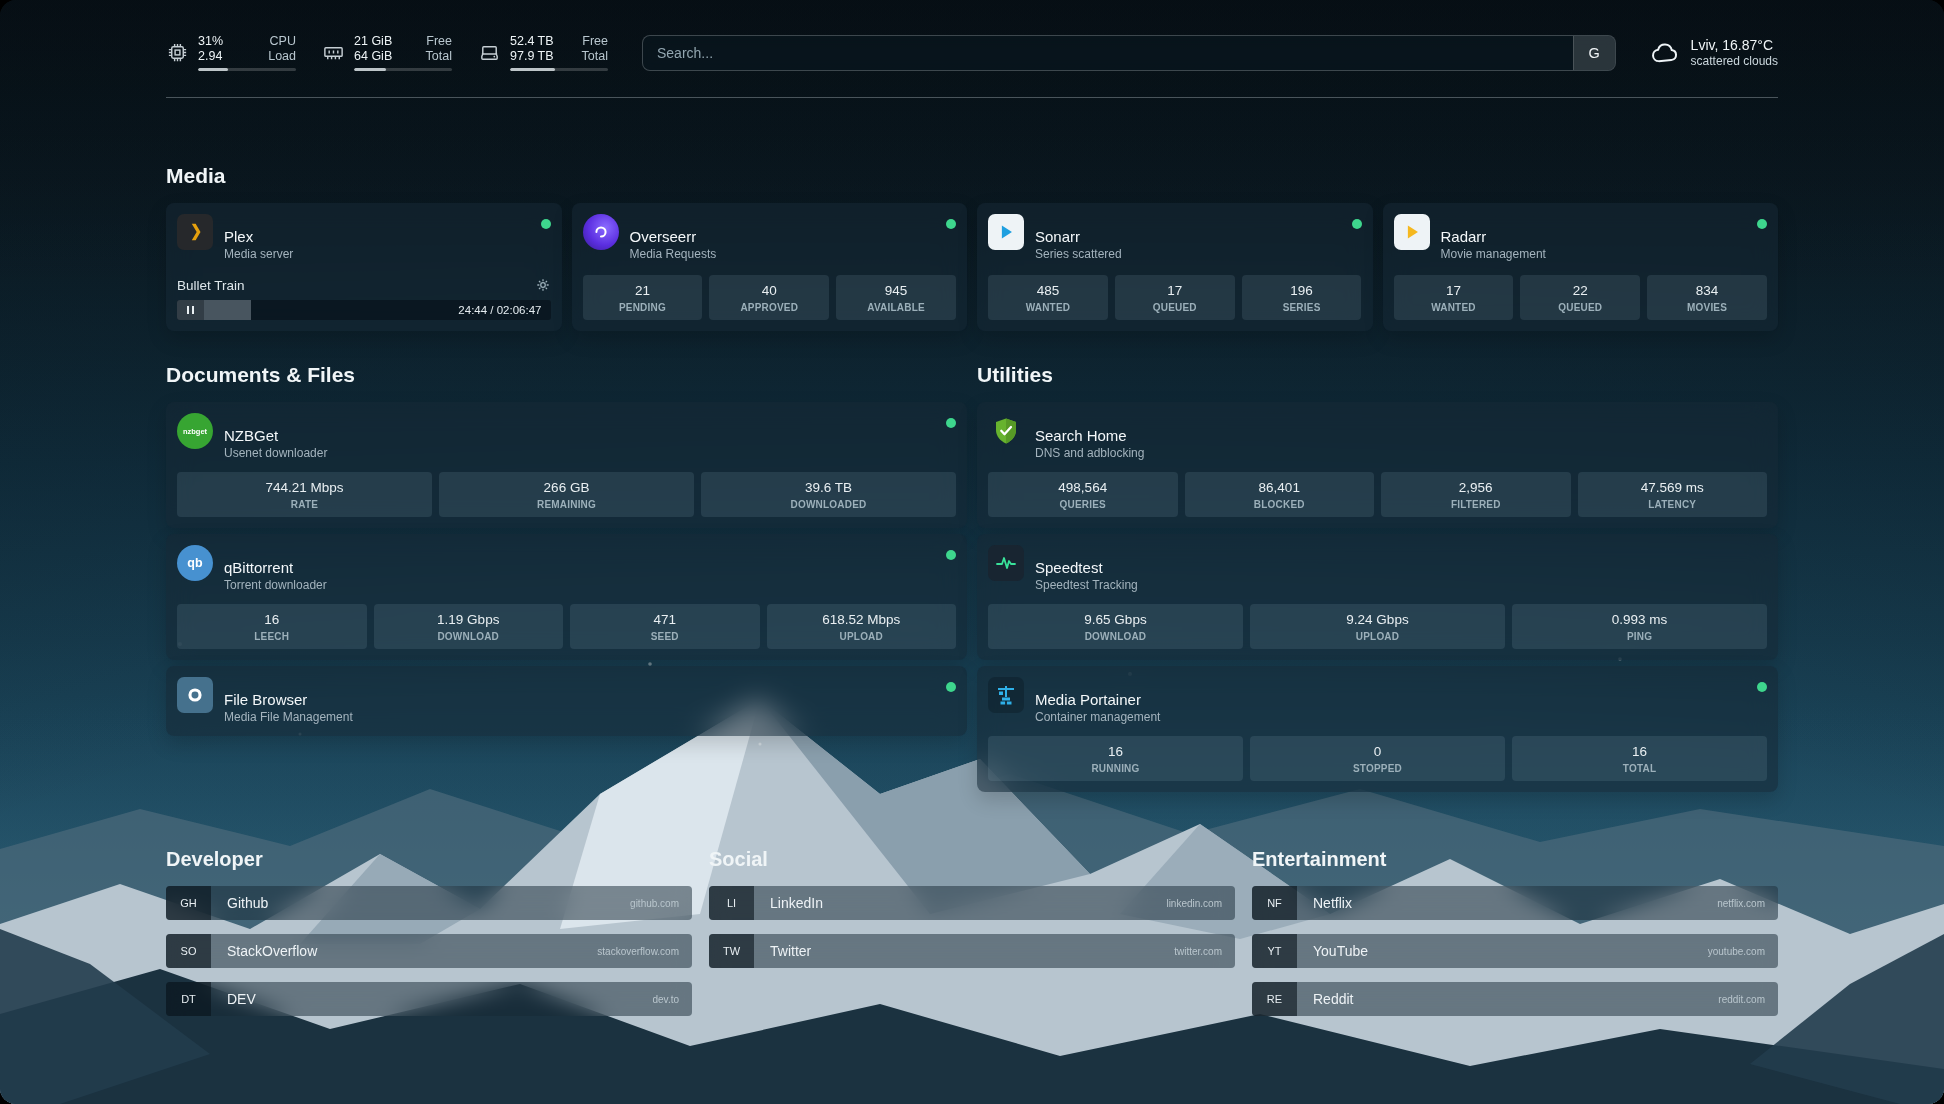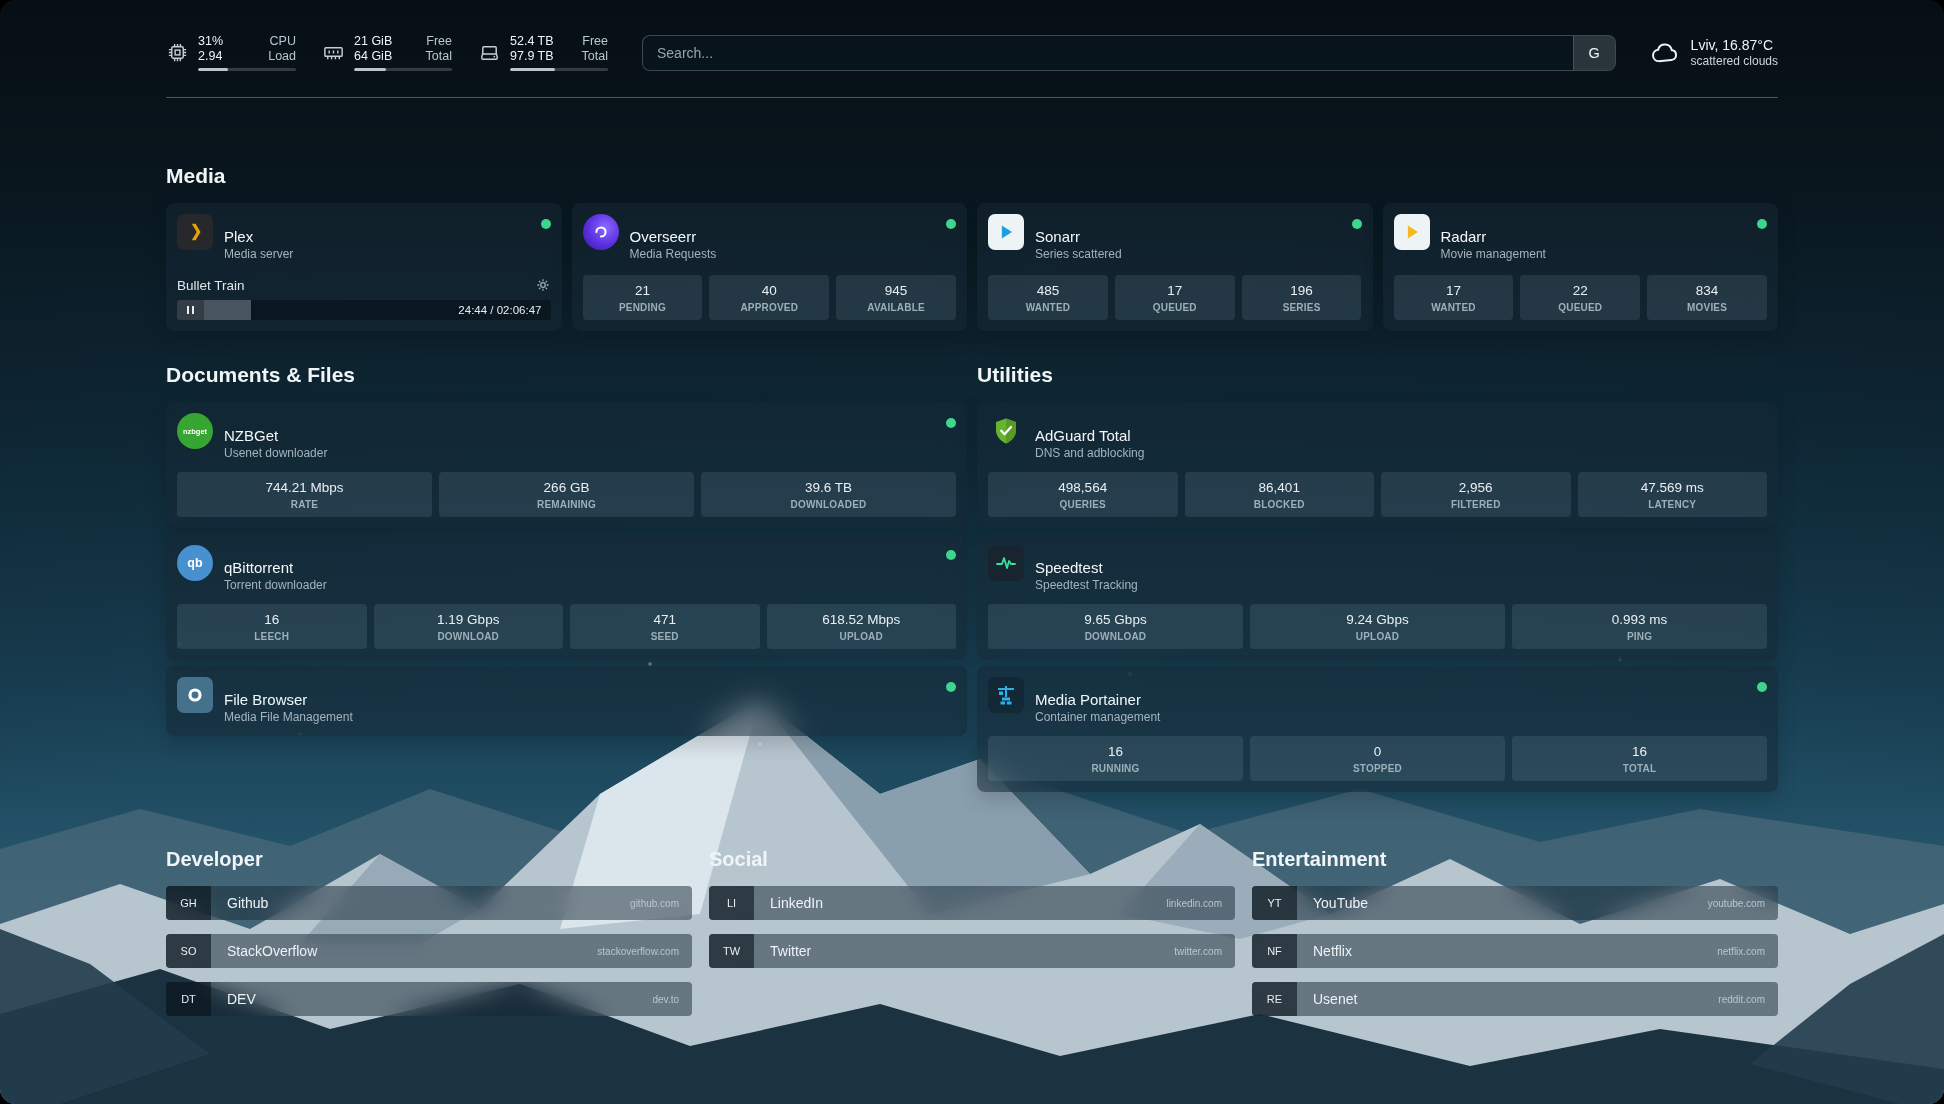--- a/index.html
+++ b/index.html
@@ -455,21 +455,21 @@
           <div class="card mid">
             <div class="card-head">
               <div class="app-icon icon-adguard">
                 <svg width="30" height="30" viewBox="0 0 24 24">
                   <path d="M12 2l8 2.8v6.4c0 5-3.2 8.6-8 10.8-4.8-2.2-8-5.8-8-10.8V4.8Z" fill="#67b32e"></path>
                   <path d="M12 2l8 2.8v6.4c0 5-3.2 8.6-8 10.8Z" fill="#579a26"></path>
                   <path d="M8.2 11.8l2.6 2.8 5.2-5.8" stroke="#ffffff" stroke-width="1.8" fill="none" stroke-linecap="round" stroke-linejoin="round"></path>
                 </svg>
               </div>
               <div class="card-titles">
-                <div class="card-name">AdGuard Total</div>
+                <div class="card-name">Search Home</div>
                 <div class="card-sub">DNS and adblocking</div>
               </div>
             </div>
             <div class="stats">
               <div class="stat">
                   <div class="stat-value">498,564</div>
                   <div class="stat-label">QUERIES</div>
                 </div>
               <div class="stat">
                   <div class="stat-value">86,401</div>
@@ -582,31 +582,31 @@
         <div class="bm-row">
           <span class="bm-abbr">TW</span>
           <span class="bm-name">Twitter</span>
           <span class="bm-domain">twitter.com</span>
         </div>
       </div>
 
       <div class="bm-group">
         <h3 class="bm-title">Entertainment</h3>
         <div class="bm-row">
+          <span class="bm-abbr">NF</span>
+          <span class="bm-name">Netflix</span>
+          <span class="bm-domain">netflix.com</span>
+        </div>
+        <div class="bm-row">
           <span class="bm-abbr">YT</span>
           <span class="bm-name">YouTube</span>
           <span class="bm-domain">youtube.com</span>
         </div>
         <div class="bm-row">
-          <span class="bm-abbr">NF</span>
-          <span class="bm-name">Netflix</span>
-          <span class="bm-domain">netflix.com</span>
-        </div>
-        <div class="bm-row">
           <span class="bm-abbr">RE</span>
-          <span class="bm-name">Usenet</span>
+          <span class="bm-name">Reddit</span>
           <span class="bm-domain">reddit.com</span>
         </div>
       </div>
     </div>
 
   </div>
 </div>
 
 </body></html>

